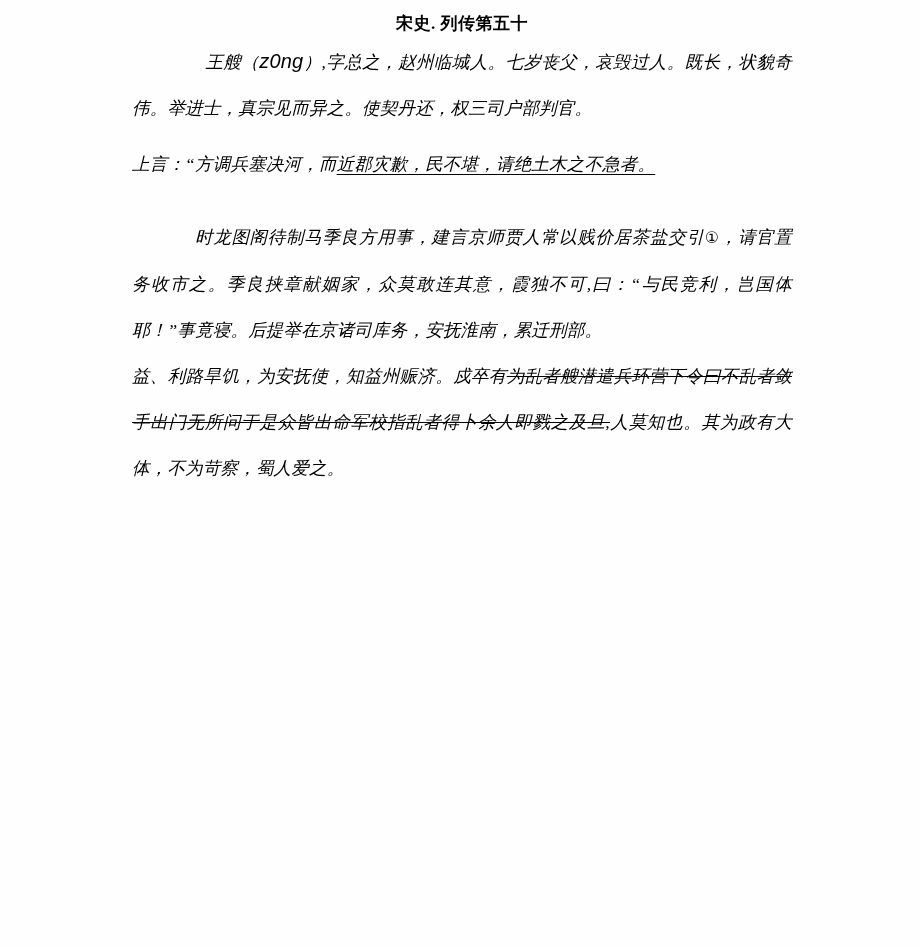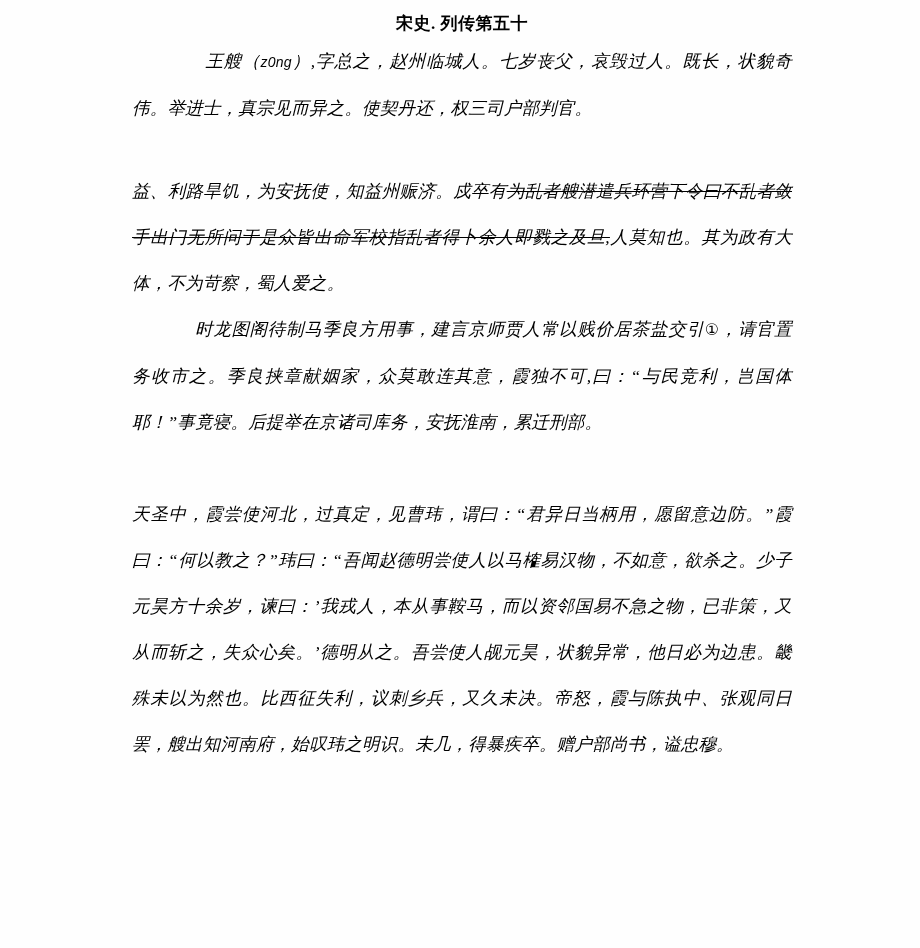--- a/index.html
+++ b/index.html
@@ -70,21 +70,21 @@
   .gap-sm {
     height: 17px;
   }
 
   .gap-xs {
     height: 10px;
   }
 
   .pinyin {
     font-family: "Liberation Sans", "DejaVu Sans", sans-serif;
-    font-size: 14px;
+    font-size: 20px;
     font-weight: 500;
     letter-spacing: 0;
   }
 
   .u-line {
     text-decoration: underline;
     text-underline-offset: 4px;
     text-decoration-thickness: 1px;
   }
 
@@ -107,34 +107,34 @@
   <div class="content">
 
     <h1 class="doc-title">宋史. 列传第五十</h1>
 
     <p class="para indent">
       <span>王艘（</span><span class="pinyin">z0ng</span><span>）,字总之，赵州临城人。七岁丧父，哀毁过人。既长，状貌奇伟。举进士，真宗见而异之。使契丹还，权三司户部判官。</span>
     </p>
 
     <div class="gap-xs"></div>
 
+    <p class="para">
+      <span>上言：“方调兵塞决河，而</span><span class="u-line">近郡灾歉，民不堪，请绝土木之不急者。</span>
+    </p>
 
     <div class="gap-xs"></div>
 
 
     <div class="gap-sm"></div>
 
+    <p class="para indent-sm">
+      <span>时龙图阁待制马季良方用事，建言京师贾人常以贱价居茶盐交引</span><span class="fn-mark">①</span><span>，请官置务收市之。季良挟章献姻家，众莫敢连其意，霞独不可,曰：“与民竞利，岂国体耶！”事竟寝。后提举在京诸司库务，安抚淮南，累迁刑部。</span>
+    </p>
+
     <p class="para">
       <span>益、利路旱饥，为安抚使，知益州赈济。戍卒有</span><span class="strike">为乱者艘潜遣兵环营下令曰不乱者敛手出门无所问于是众皆出命军校指乱者得卜余人即戮之及旦,</span><span>人莫知也。其为政有大体，不为苛察，蜀人爱之。</span>
     </p>
 
-    <p class="para indent-sm">
-      <span>时龙图阁待制马季良方用事，建言京师贾人常以贱价居茶盐交引</span><span class="fn-mark">①</span><span>，请官置务收市之。季良挟章献姻家，众莫敢连其意，霞独不可,曰：“与民竞利，岂国体耶！”事竟寝。后提举在京诸司库务，安抚淮南，累迁刑部。</span>
-    </p>
-
     <div class="blank-line"></div>
 
-    <p class="para">
-      <span>天圣中，霞尝使河北，过真定，见曹玮，谓曰：“君异日当柄用，愿留意边防。”霞曰：“何以教之？”玮曰：“吾闻赵德明尝使人以马榷易汉物，不如意，欲杀之。少子元昊方十余岁，谏曰：’我戎人，本从事鞍马，而以资邻国易不急之物，已非策，又从而斩之，失众心矣。’德明从之。吾尝使人觇元昊，状貌异常，他日必为边患。畿殊未以为然也。比西征失利，议刺乡兵，又久未决。帝怒，霞与陈执中、张观同日罢，艘出知河南府，始叹玮之明识。未几，得暴疾卒。赠户部尚书，谥忠穆。</span>
-    </p>
 
   </div>
 </div>
 
 </body></html>

